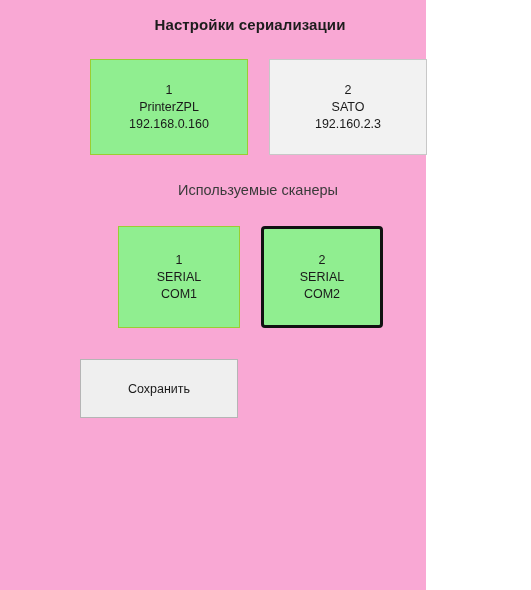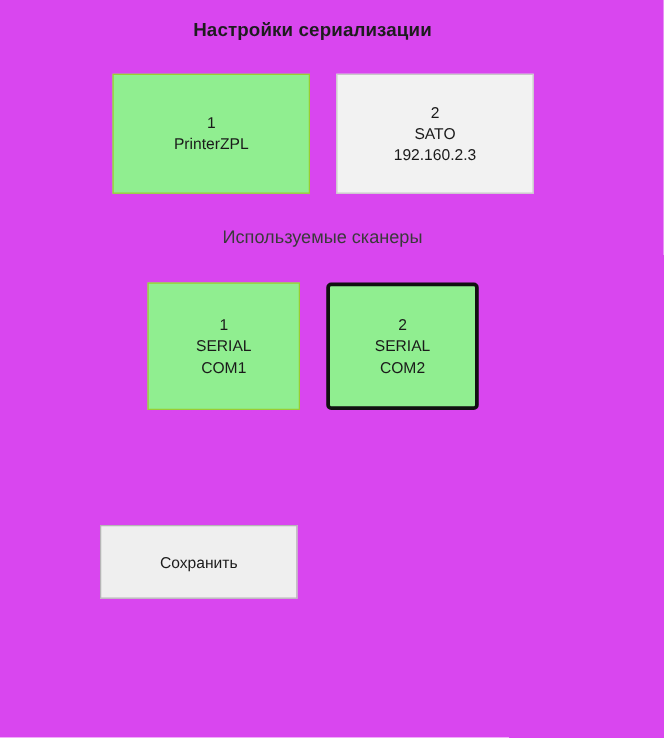--- a/index.html
+++ b/index.html
@@ -11,23 +11,23 @@
     width: 531px;
     height: 590px;
     overflow: hidden;
     font-family: "Liberation Sans", sans-serif;
     color: #222222;
     -webkit-font-smoothing: antialiased;
   }
 
   #screen {
     position: relative;
-    width: 531px;
+    width: 426px;
     height: 590px;
-    background: #d946ef;
+    background: #f9a8d4;
   }
 
   
   .content {
     position: absolute;
     left: 0;
     top: 0;
     width: 500px;
     height: 590px;
   }
@@ -96,21 +96,21 @@
   .card.focused {
     border: 3px solid #111111;
     border-radius: 4px;
   }
 
   .card-line { display: block; }
 
   #button-row {
     display: flex;
     padding-left: 80px;
-    padding-top: 92px;
+    padding-top: 31px;
     gap: 25px;
   }
 
   .action-button {
     box-sizing: border-box;
     width: 158px;
     height: 59px;
     background: #efefef;
     border: 1px solid #b5b5b5;
     font-family: "Liberation Sans", sans-serif;
@@ -130,20 +130,21 @@
   <div class="content">
 
     <h1 class="page-title">Настройки сериализации</h1>
 
 
     <div class="card-row" id="printer-row">
 
       <div class="card printer-card selected">
         <span class="card-line">1</span>
         <span class="card-line">PrinterZPL</span>
+        <span class="card-line">192.168.0.160</span>
       </div>
 
       <div class="card printer-card">
         <span class="card-line">2</span>
         <span class="card-line">SATO</span>
         <span class="card-line">192.160.2.3</span>
       </div>
 
     </div>
 

